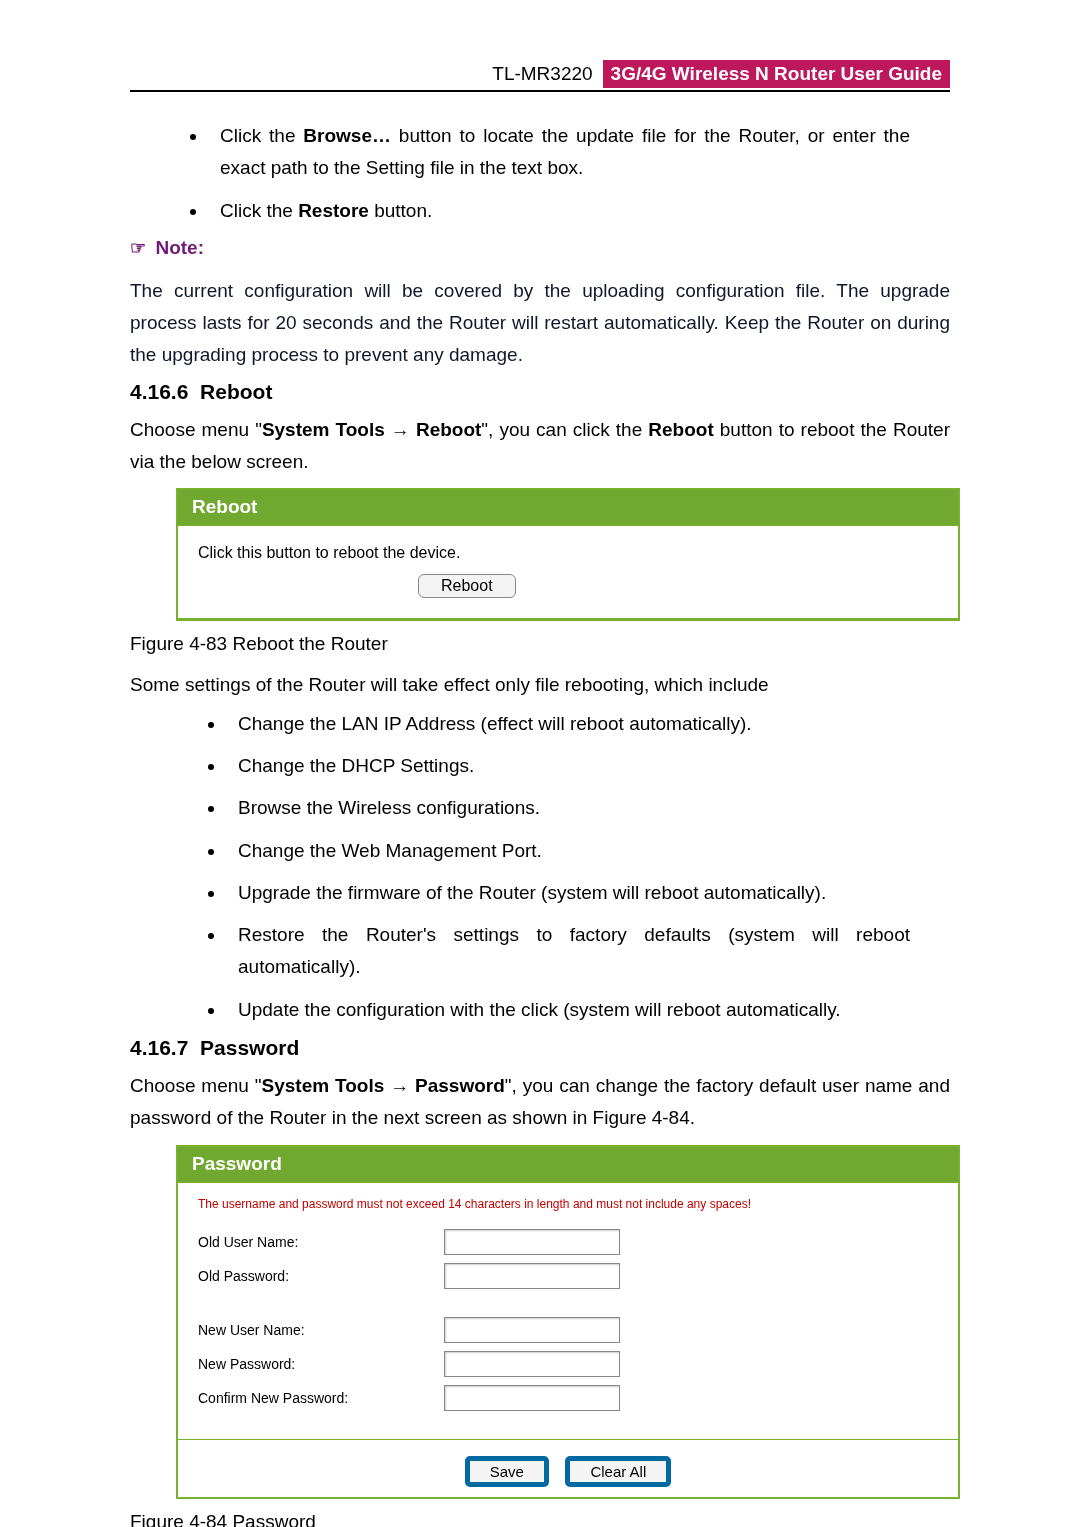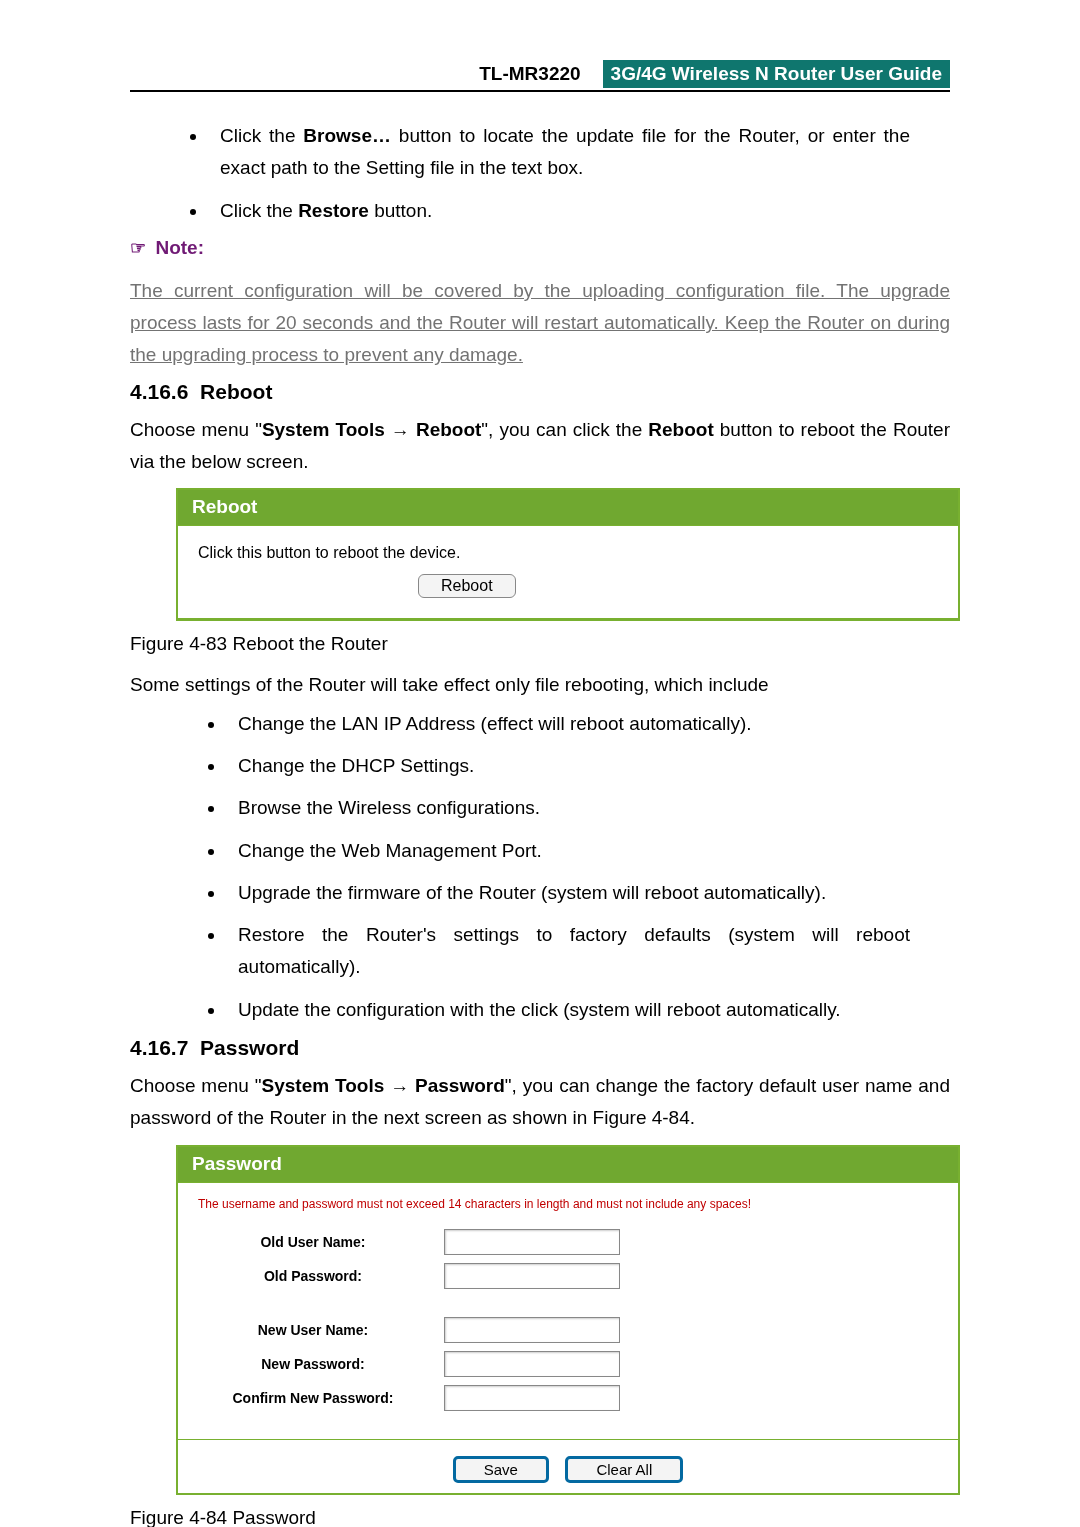--- a/index.html
+++ b/index.html
@@ -14,26 +14,26 @@
   }
   .header-bar {
     border-bottom: 2px solid #000;
     padding-bottom: 2px;
     margin-bottom: 28px;
   }
   .header-inner {
     text-align: right;
   }
   .model {
-    font-weight: bold;
+    font-weight: normal;
     display: inline-block;
-    padding-right: 22px;
+    padding-right: 10px;
   }
   .title-black {
-    background: #0f766e;
+    background: #be185d;
     color: #fff;
     font-weight: bold;
     display: inline-block;
     padding: 3px 8px;
   }
   .bullet-list {
     margin: 0 40px 6px 78px;
     padding: 0;
   }
   .bullet-list li {
@@ -47,24 +47,23 @@
     color: #701a75;
     font-weight: bold;
     margin: 4px 0 16px 0;
   }
   .hand-icon {
     display: inline-block;
     margin-right: 4px;
     font-size: 18px;
   }
   .blue-para {
-    color: #737373;
+    color: #0f172a;
     text-align: justify;
     line-height: 1.7;
-    text-decoration: underline;
   }
   .section-heading {
     font-weight: bold;
     font-size: 21px;
     margin: 8px 0 10px 0;
   }
   .body-para {
     text-align: justify;
     line-height: 1.7;
     margin-bottom: 10px;
@@ -108,22 +107,22 @@
     text-align: left;
     margin: 12px 0 14px 0;
   }
   .form-row {
     display: flex;
     align-items: center;
     margin-bottom: 8px;
   }
   .form-label {
     width: 230px;
-    text-align: center;
-    font-weight: bold;
+    text-align: left;
+    font-weight: normal;
     font-size: 14px;
     padding-right: 16px;
   }
   .form-input {
     border: 1px solid #888;
     height: 22px;
     width: 170px;
     background: #fff;
     box-shadow: inset 1px 1px 2px rgba(0,0,0,0.2);
   }
@@ -131,23 +130,23 @@
     color: #c00000;
     font-size: 12px;
     margin-bottom: 18px;
   }
   .btn-row {
     text-align: center;
     margin-top: 6px;
   }
   .std-btn {
     background: #f4f4f4;
-    border: 3px solid #0369a1;
+    border: 5px solid #0369a1;
     border-radius: 5px;
-    padding: 2px 28px;
+    padding: 2px 20px;
     font-size: 15px;
     margin: 0 6px;
     cursor: pointer;
   }
   .panel-body-tight { padding: 14px 20px 20px 20px; }
 </style>
 </head>
 <body>
 
 <div class="header-bar">

